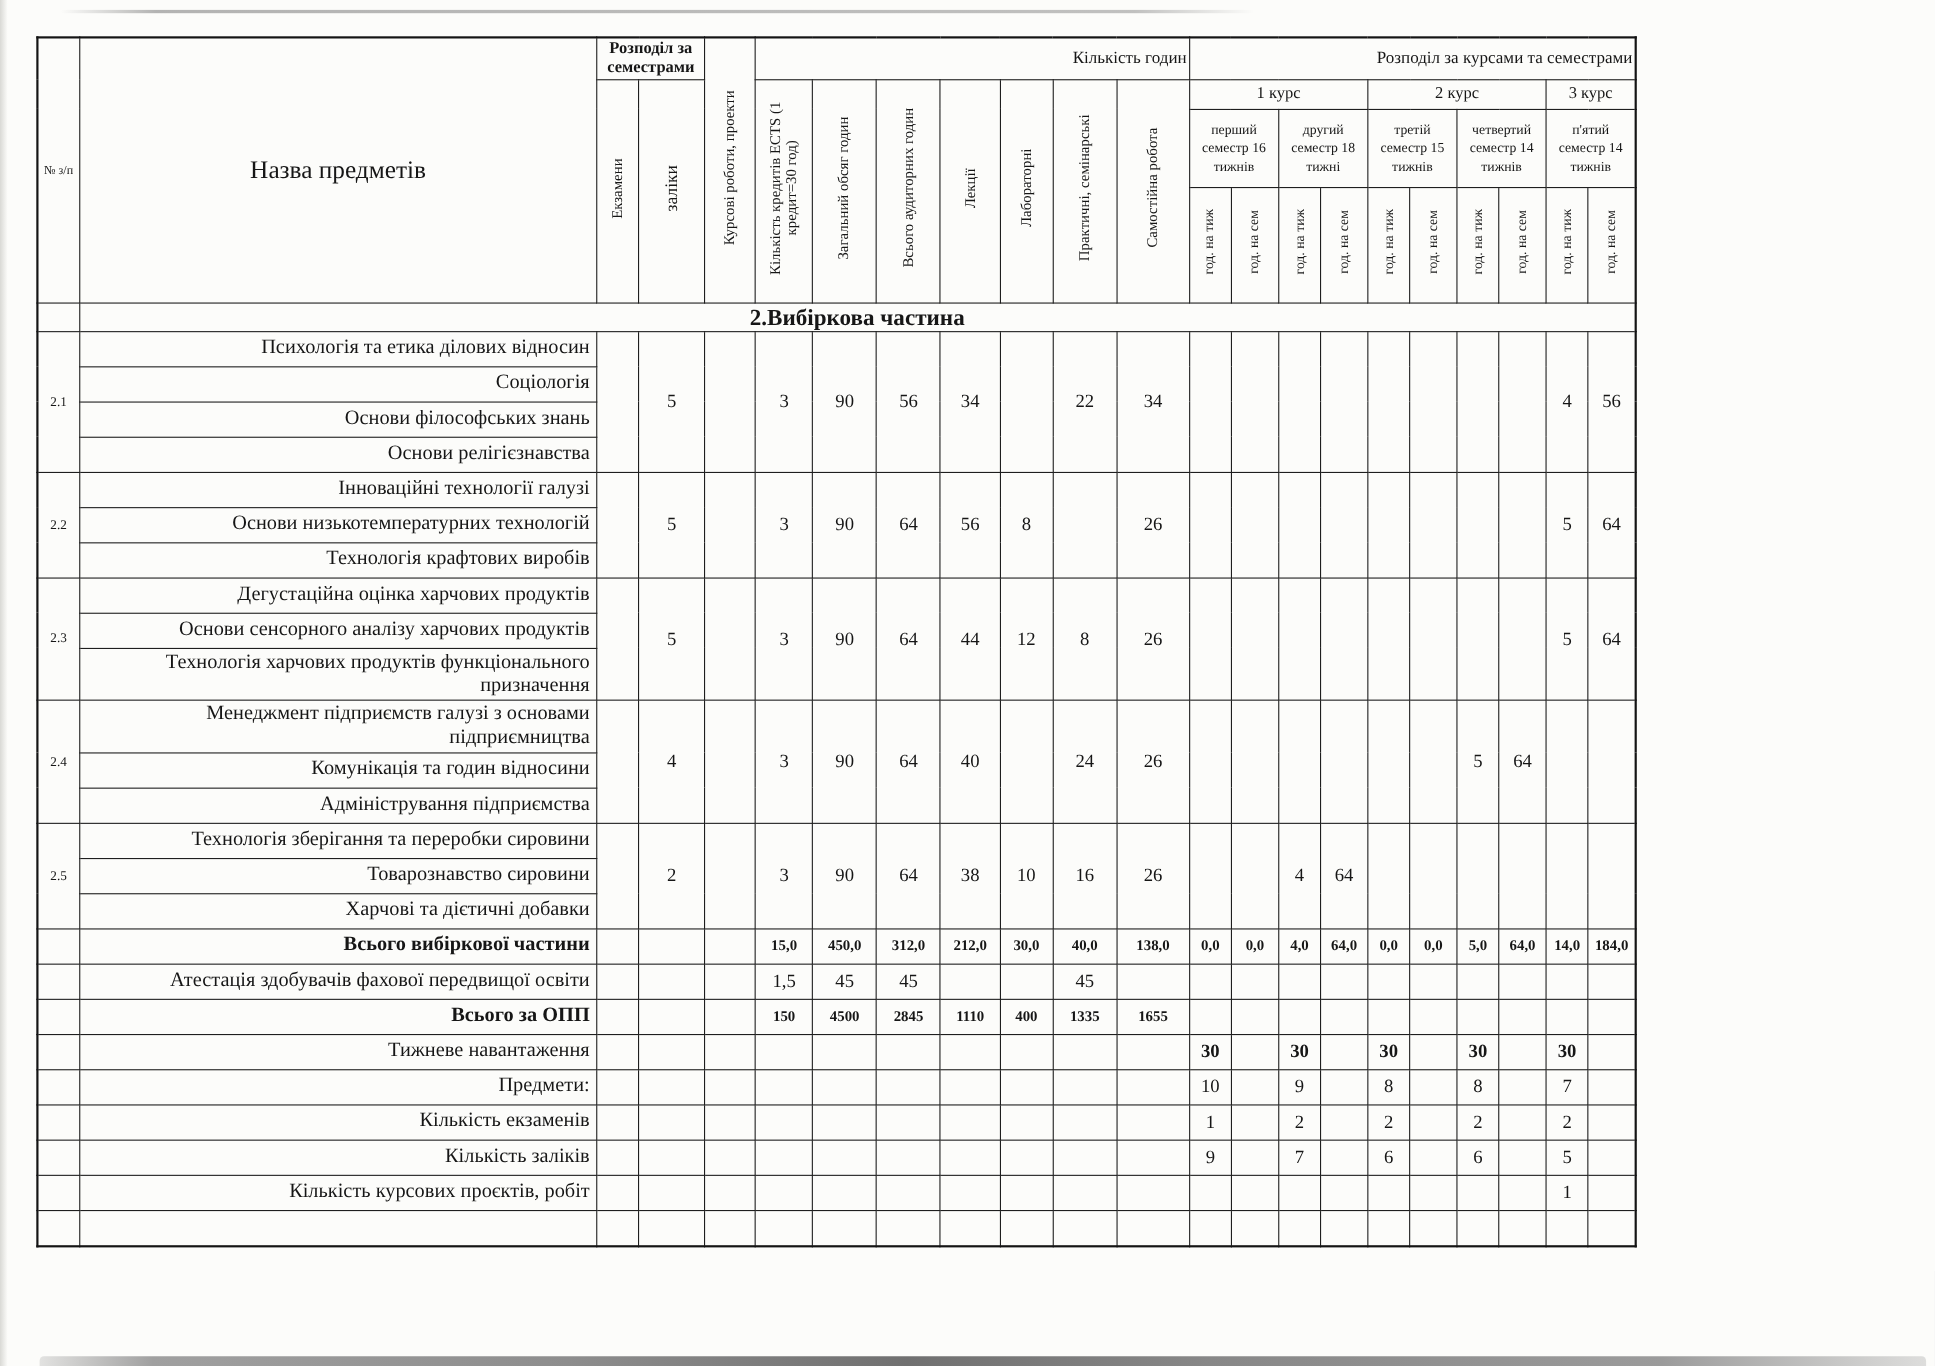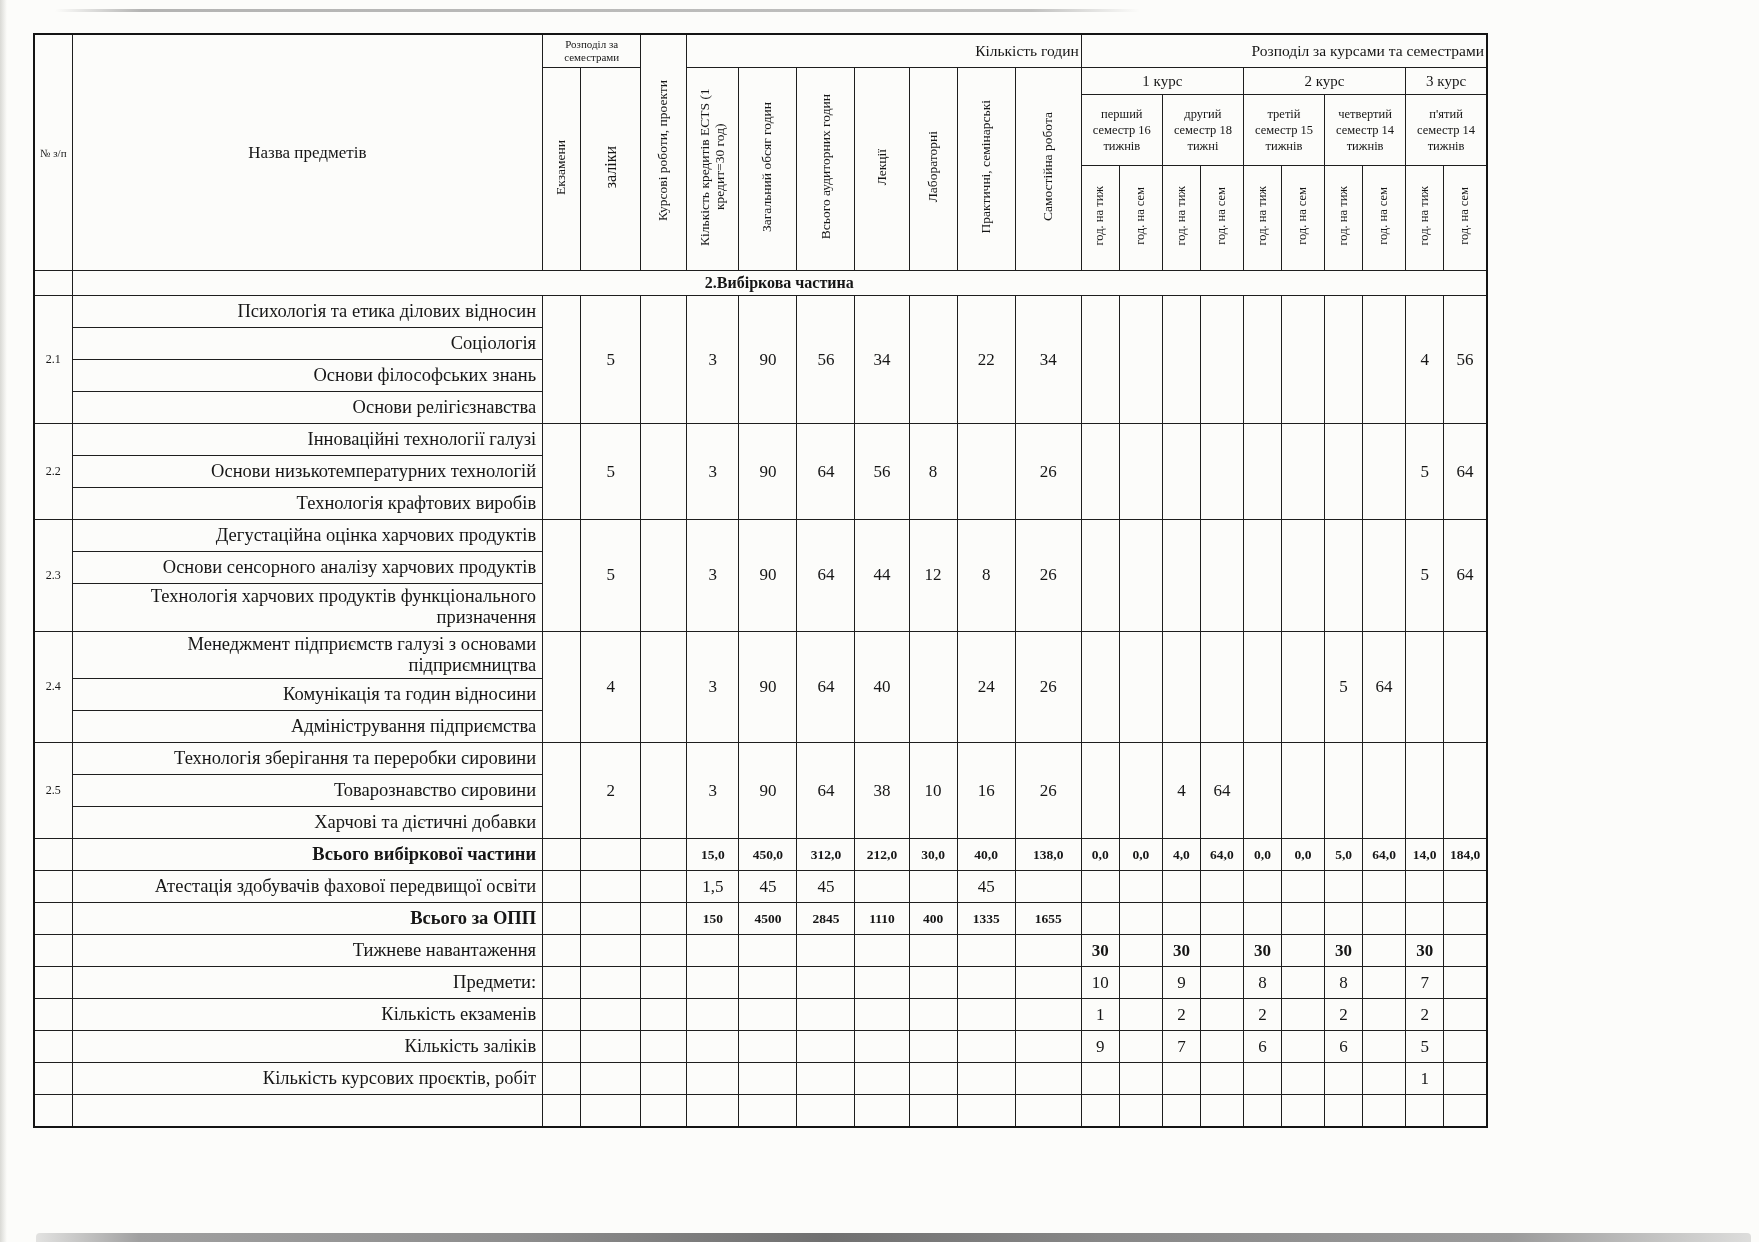--- a/index.html
+++ b/index.html
@@ -17,33 +17,33 @@
         width:1455px;border:2px solid #141414;background:transparent;}
   td{border:1px solid #1e1e1e;padding:0 2px;text-align:center;vertical-align:middle;overflow:hidden;
      font-family:"Liberation Serif","DejaVu Serif",serif;color:#161616;}
 
   
   .hr1 td{height:30px;}
   .hr2 td{height:26px;}
   .hr3 td{height:66px;}
   .hr4 td{height:100px;}
   .num-h{font-size:11px;vertical-align:middle;}
-  .subj-h{font-size:17px;margin-top:32px;}
-  .small-h{font-size:11px;line-height:1.15;padding:1px;}
+  .subj-h{font-size:23px;margin-top:32px;}
+  .small-h{font-size:15px;line-height:1.15;padding:1px;font-weight:bold;}
   .group-h{font-size:15.5px;text-align:right;}
   .course-h{font-size:15px;}
   .sem-h{font-size:12.5px;line-height:1.3;padding:2px;}
   .vtc{vertical-align:middle;text-align:center;padding:2px 0;}
   .vt{display:inline-block;writing-mode:vertical-rl;transform:rotate(180deg);
       font-size:13.5px;line-height:1.1;max-height:188px;}
   .vt.big{font-size:16px;}
   .vt.wk{font-size:12.5px;max-height:96px;}
 
   
-  .section{height:24px;font-weight:bold;font-size:16px;text-align:center;}
+  .section{height:24px;font-weight:bold;font-size:21px;text-align:center;}
   .subj{text-align:right;padding:2px 6px;font-size:18.5px;line-height:1.15;height:27px;}
   .subj.bold{font-weight:bold;}
   .gnum{font-size:12px;}
   .num{font-size:17px;}
   .num-b{font-size:13.5px;font-weight:bold;}
   .num-wb{font-size:17px;font-weight:bold;}
 </style>
 </head>
 <body>
 

